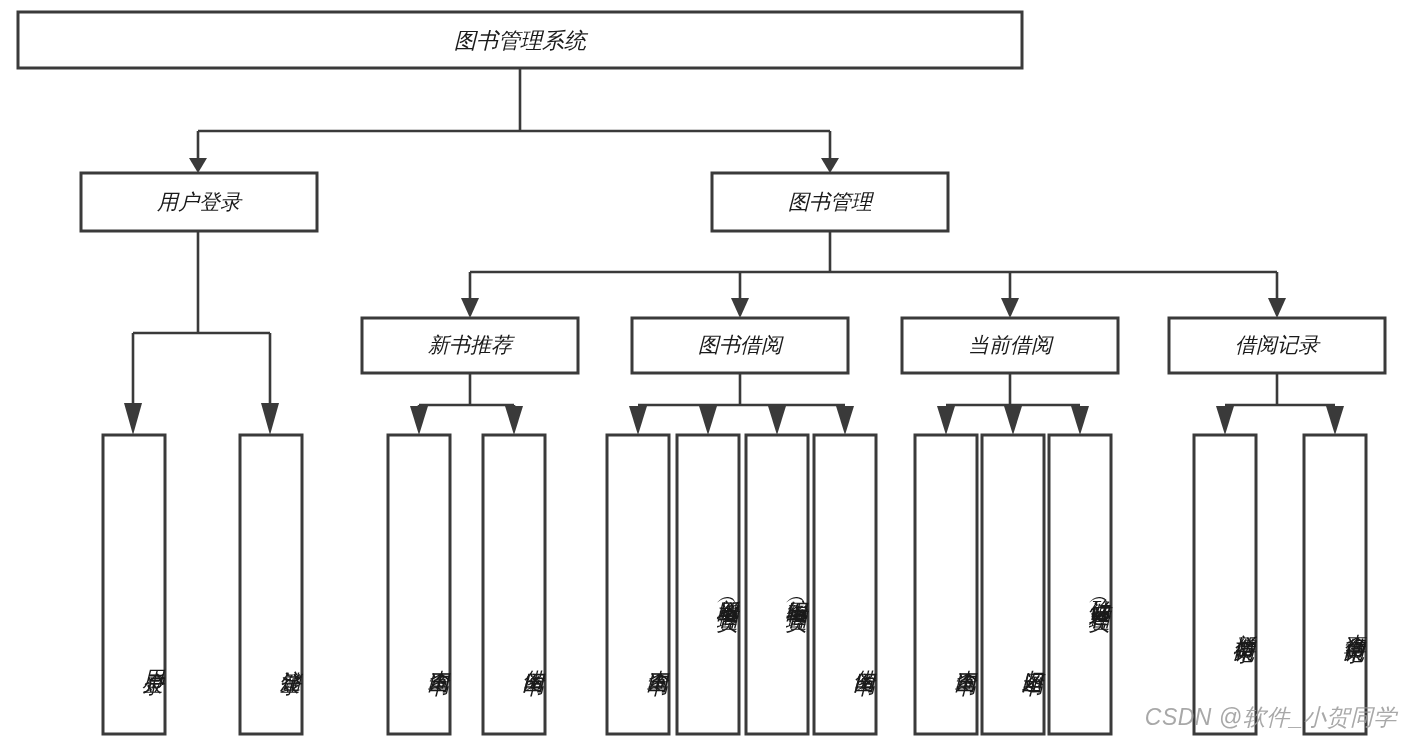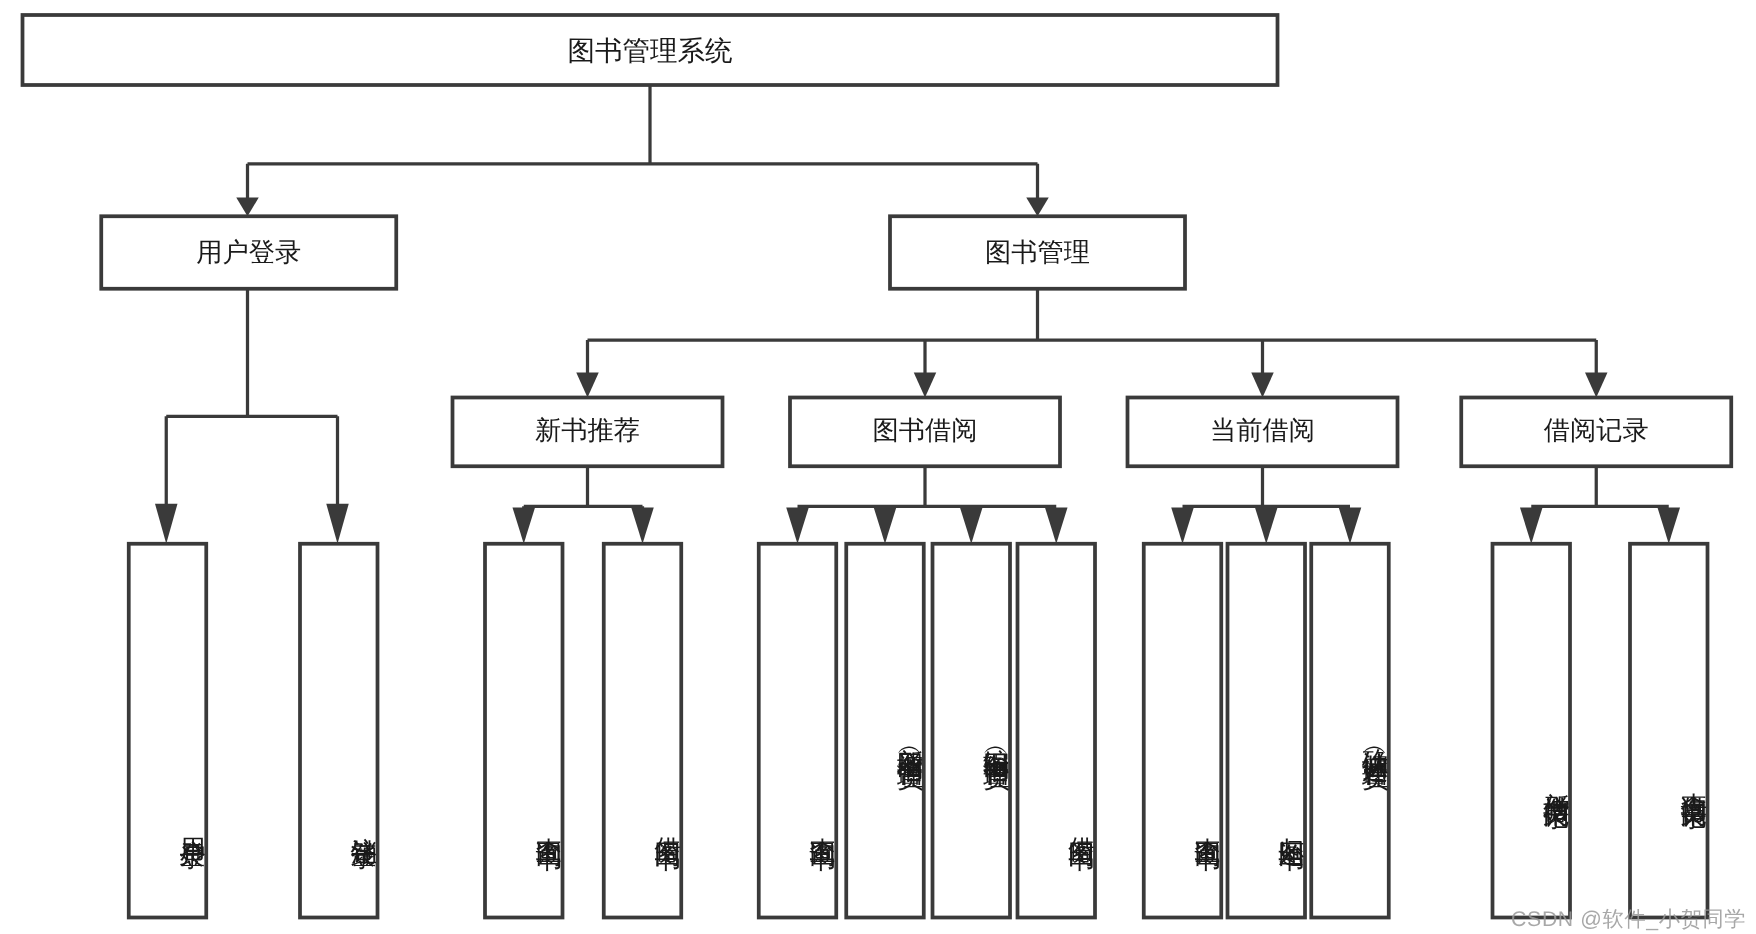--- a/index.html
+++ b/index.html
@@ -11,20 +11,21 @@
     width: 1405px;
     height: 747px;
     font-family: "Liberation Sans", "DejaVu Sans", sans-serif;
     overflow: hidden;
     position: relative;
   }
   #diagram-root {
     position: relative;
     width: 1405px;
     height: 747px;
+    font-style: italic;
   }
   svg.diagram-canvas {
     position: absolute;
     top: 0;
     left: 0;
     width: 1405px;
     height: 747px;
   }
   .node-box {
     fill: #ffffff;
@@ -66,23 +67,23 @@
     text-align: center;
     display: flex;
     align-items: flex-start;
     justify-content: center;
     white-space: nowrap;
     pointer-events: none;
   }
   .watermark {
     position: absolute;
     right: 8px;
-    bottom: 0;
-    font-family: "Liberation Sans", "DejaVu Sans", sans-serif;
-    font-size: 17px;
+    bottom: 14px;
+    font-family: "Liberation Sans", "DejaVu Sans", sans-serif;
+    font-size: 23px;
     color: #9a9a9a;
     opacity: 0.85;
     letter-spacing: 0.5px;
   }
 </style>
 </head>
 <body>
 
 <div id="diagram-root">
 

